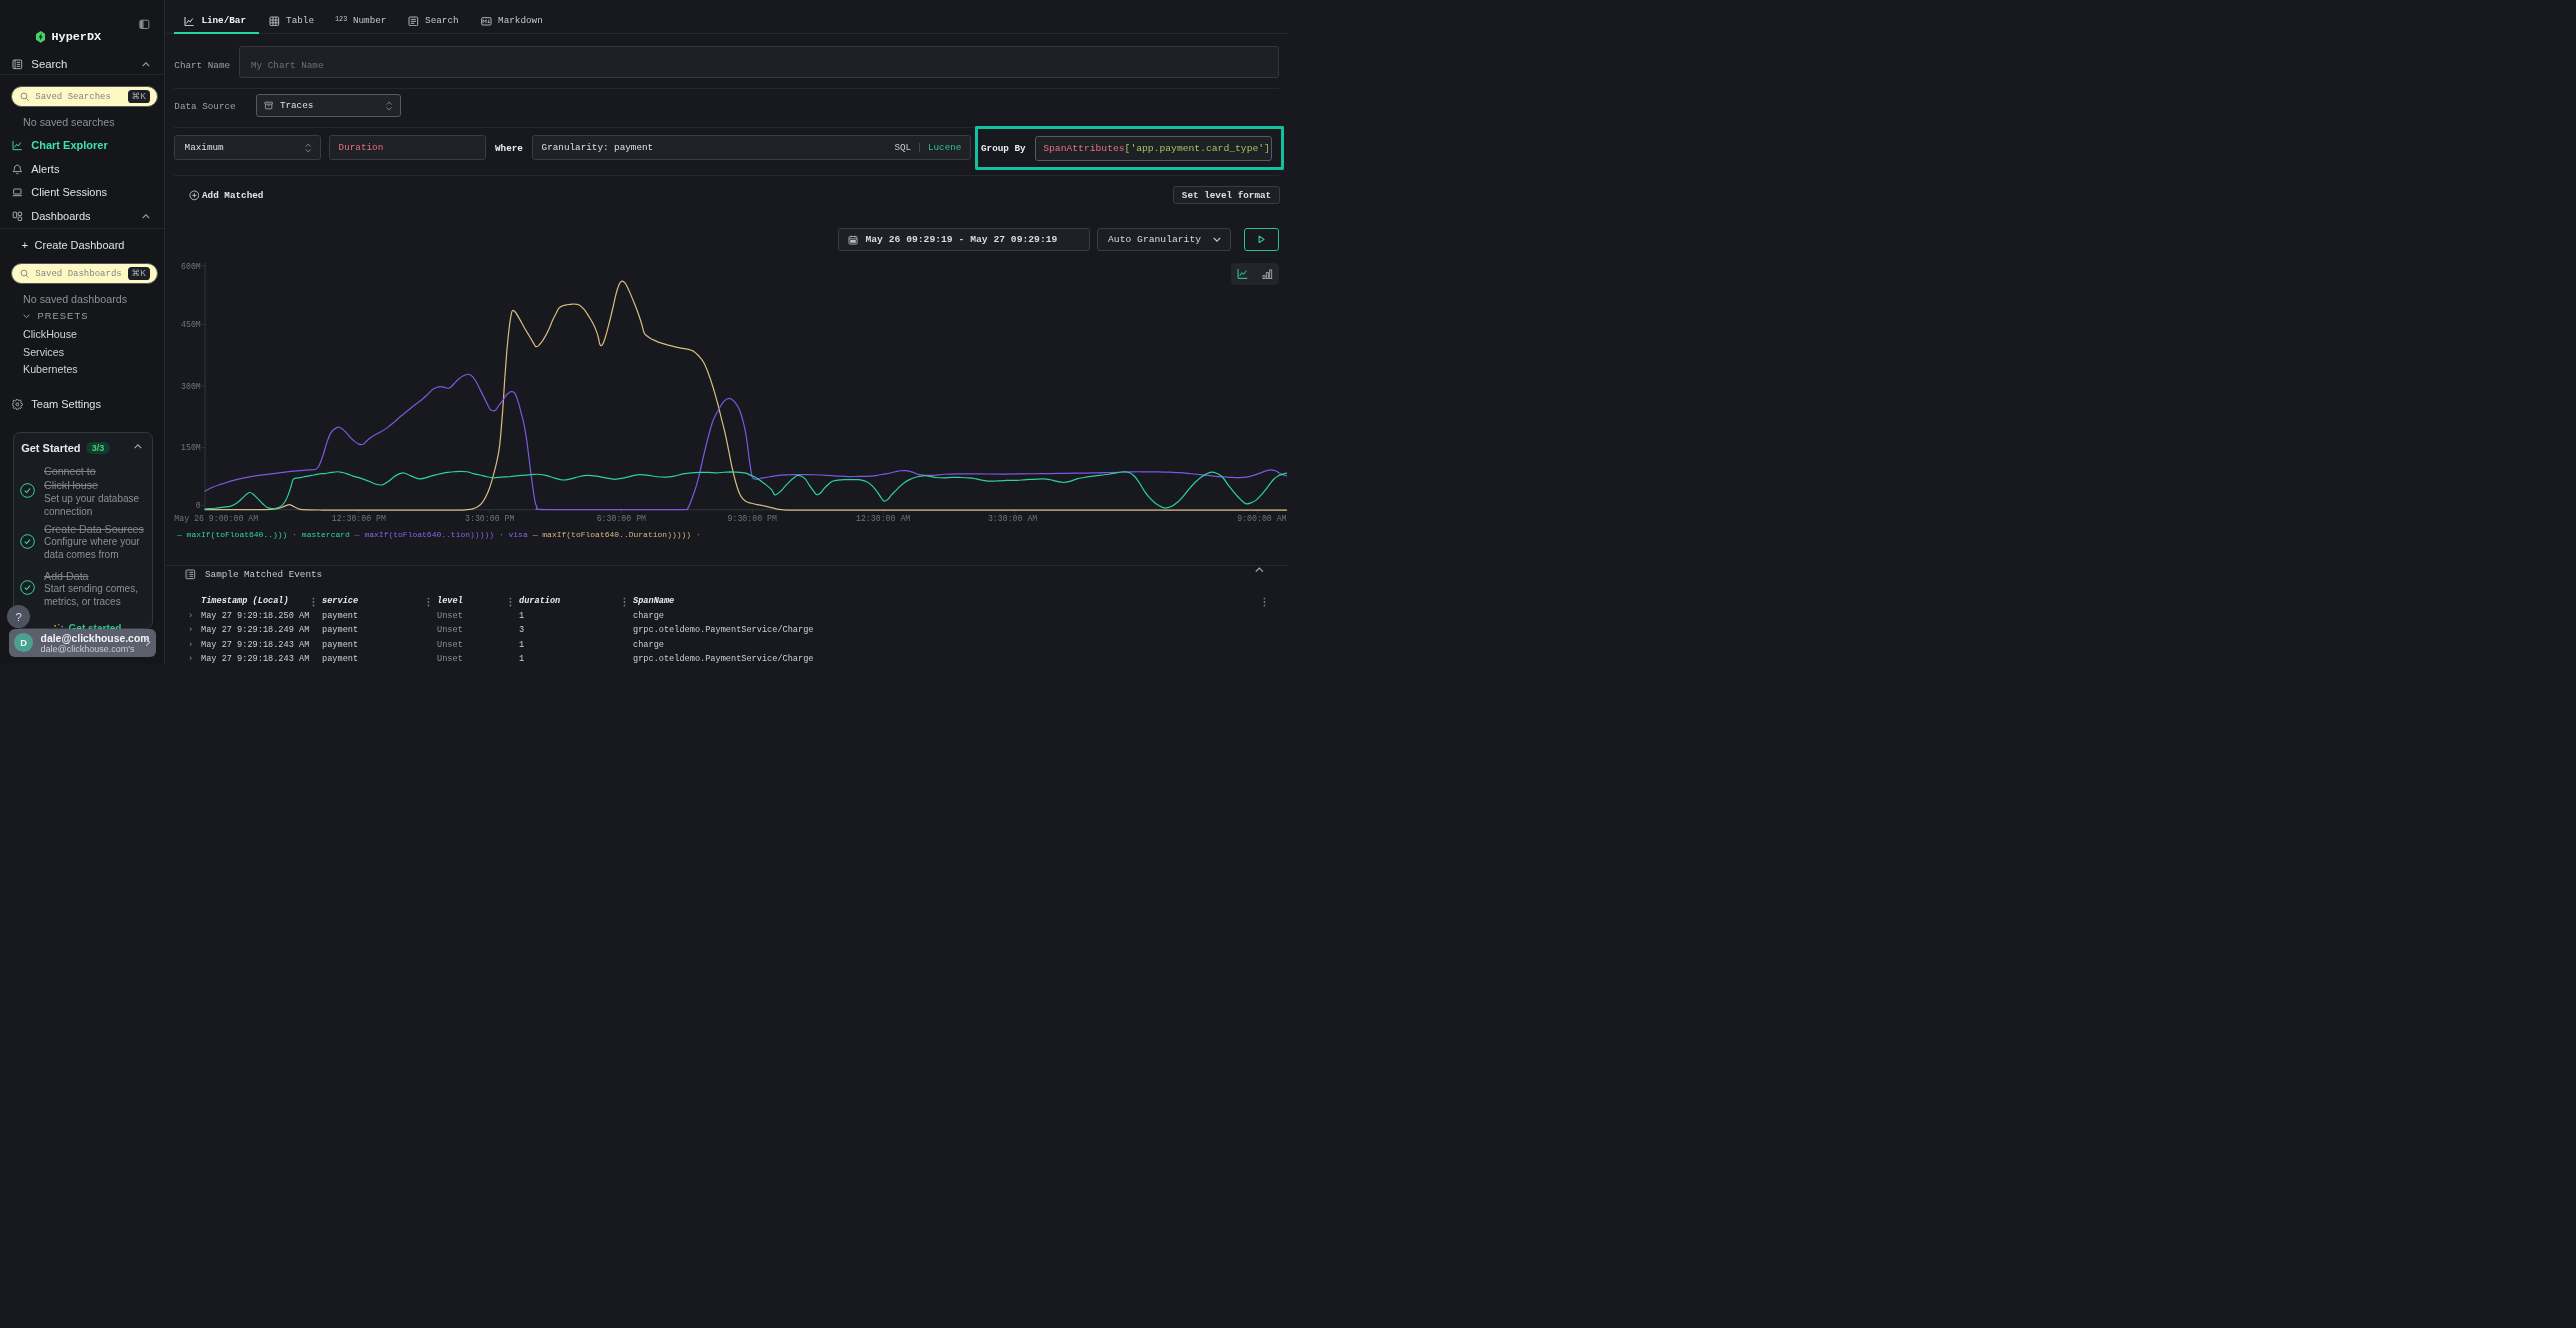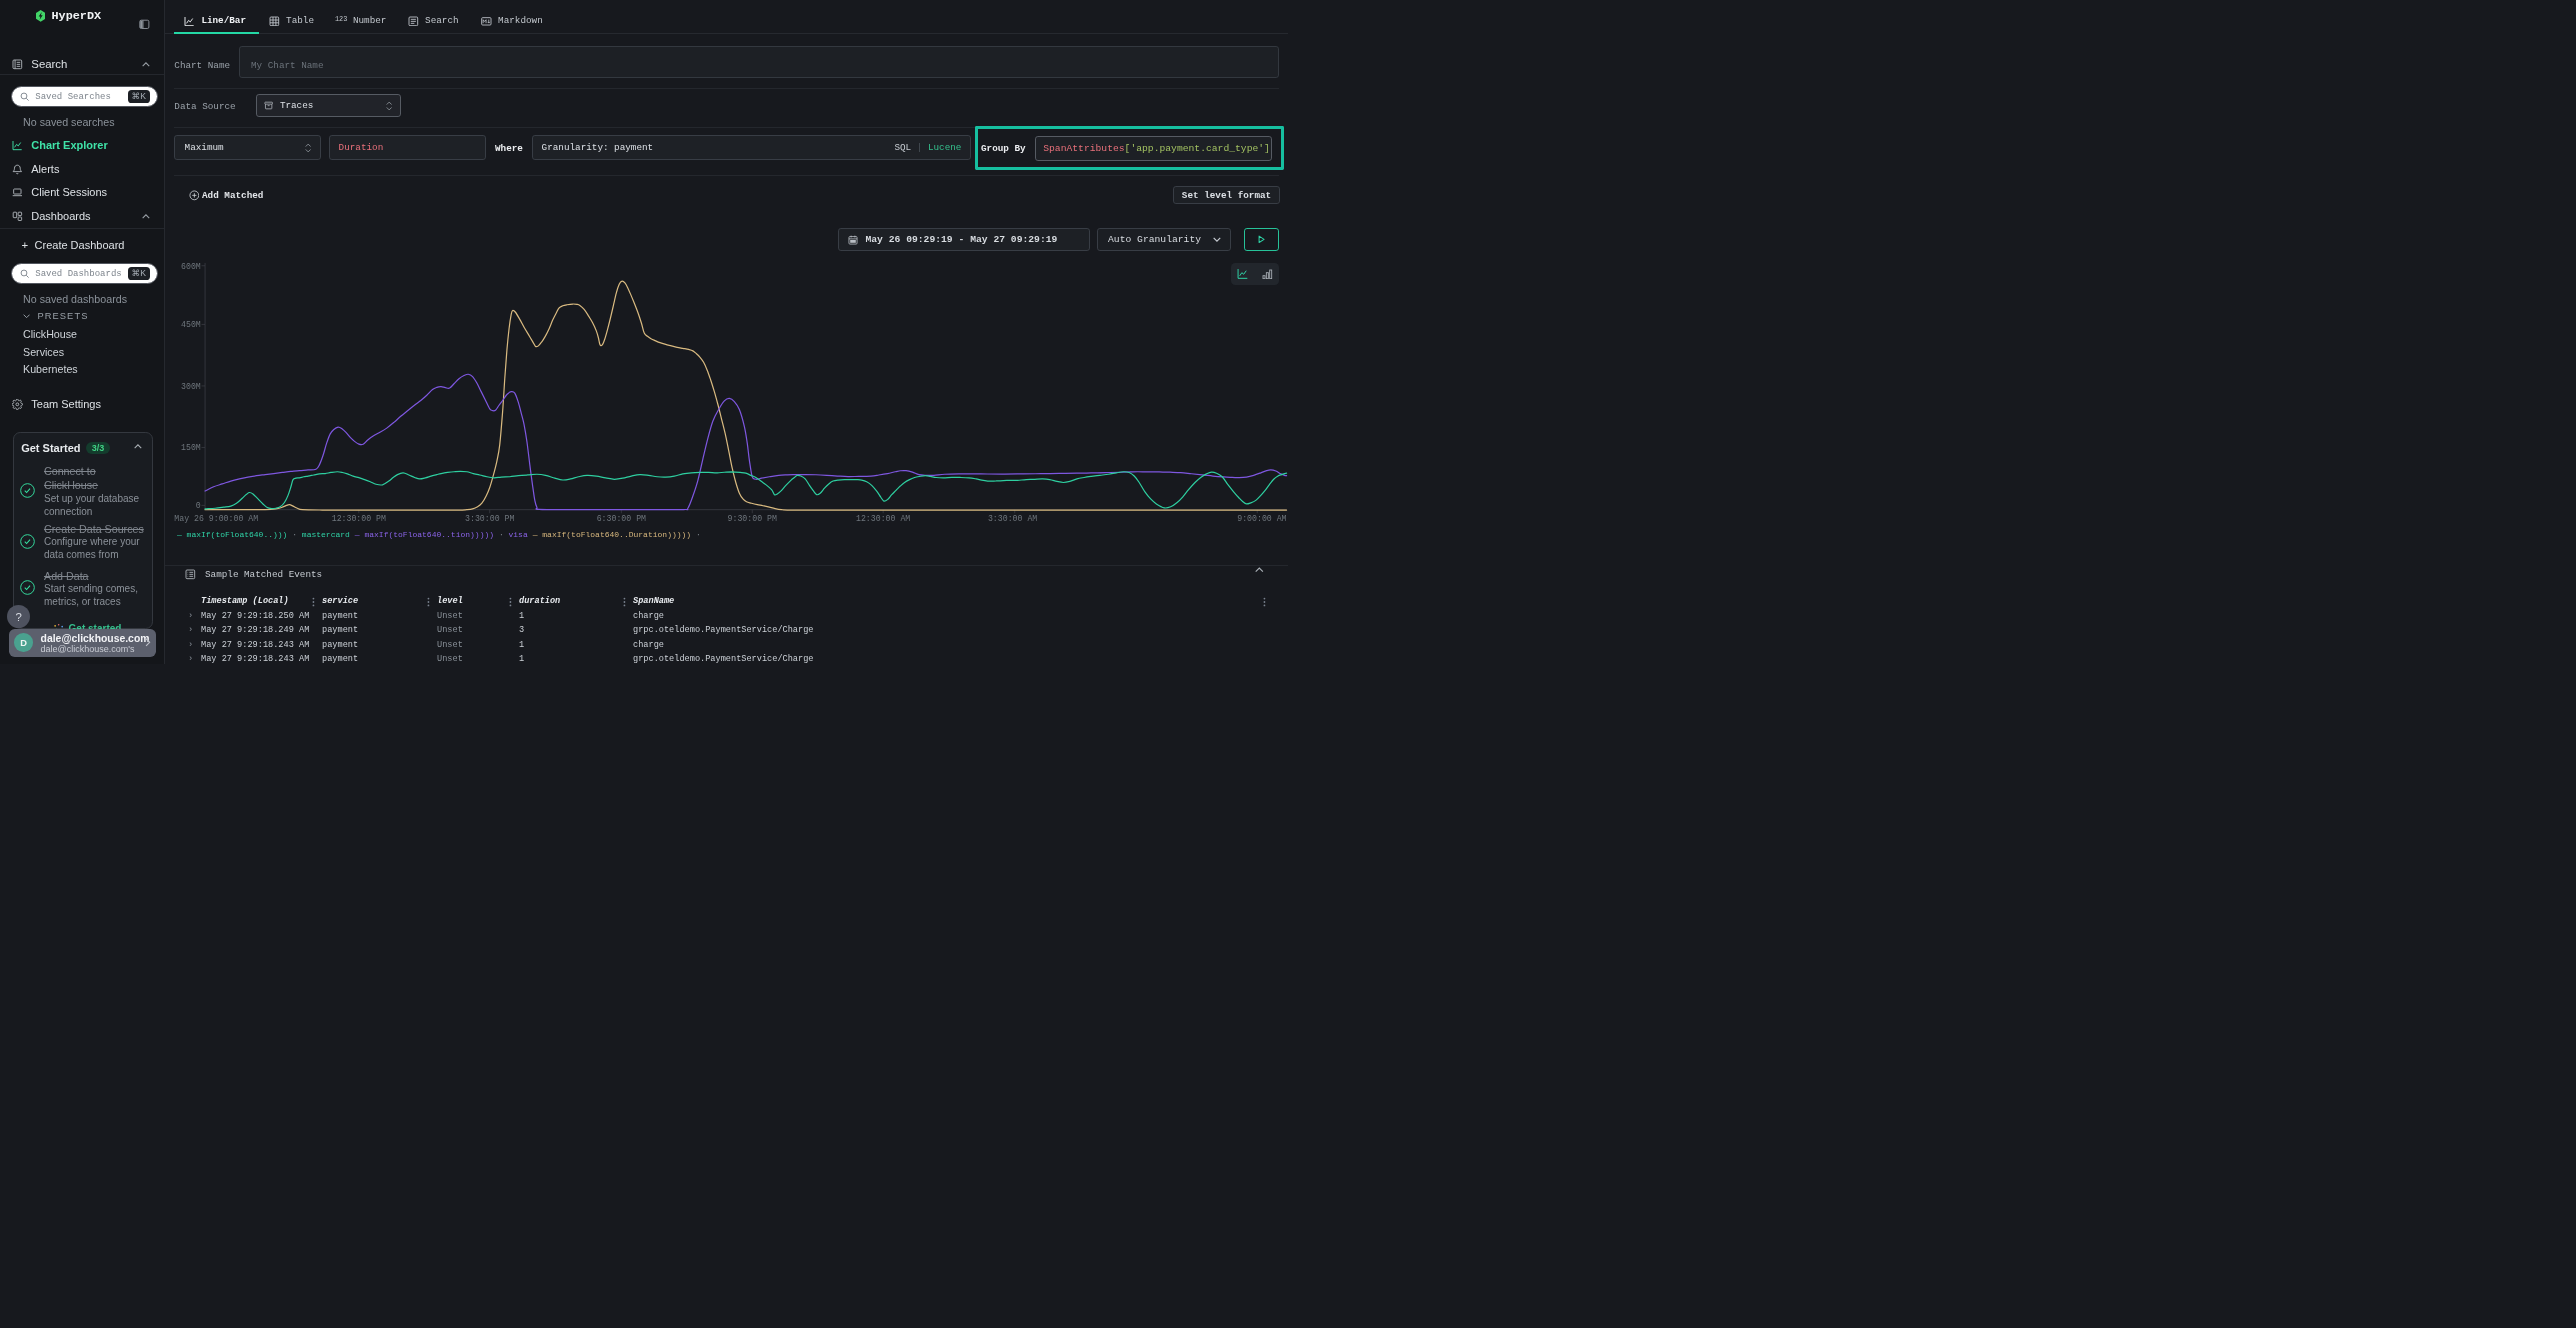--- a/index.html
+++ b/index.html
@@ -2,29 +2,29 @@
 <html style="font-size:11.4px"><head>
 <meta charset="utf-8">
 <style>
 * { margin:0; padding:0; box-sizing:border-box; }
 html,body { width:1288px; height:664px; overflow:hidden; }
 body { background:#17191e; font-family:"Liberation Mono", monospace; color:#e7eaee; position:relative; }
 .sans { font-family:"Liberation Sans", sans-serif; }
 svg { display:block; }
 
 #sidebar { position:absolute; left:0; top:0; width:165px; height:664px; background:#14161a; border-right:0.7px solid #26292f; font-family:"Liberation Sans", sans-serif; }
-#logo { position:absolute; left:11.8px; top:9px; display:flex; align-items:center;padding-left:24px; }
+#logo { position:absolute; left:11.8px; top:30px; display:flex; align-items:center;padding-left:24px; }
 #logo .name { font-weight:bold; font-size:11.8px; color:#f2f4f6; margin-left:6.4px; font-family:"Liberation Mono",monospace; }
 #collapse { position:absolute; left:139px; top:18.6px; color:#8d939a; }
 .navrow { position:absolute; left:0; width:165px; height:18.6px; display:flex; align-items:center; }
 .navrow .ic { width:10.7px; height:10.7px; margin-left:12px; color:#b9bec4; }
 .navrow .t { margin-left:8.6px; font-size:11px; color:#dde1e5; }
 .navrow .chev { position:absolute; right:15px; color:#9aa0a7; }
 .divider { position:absolute; left:0; width:164px; height:0.7px; background:#24272d; }
-.pill { position:absolute; left:11.4px; width:147px; height:21px; background:#ffffff; border:0.7px solid #53575f; border-radius:10.7px; display:flex; align-items:center; color:#7e858d; }
+.pill { position:absolute; left:11.4px; width:147px; height:21px; background:#fef9c3; border:0.7px solid #53575f; border-radius:10.7px; display:flex; align-items:center; color:#7e858d; }
 .pill .mag { margin-left:7.9px; }
 .pill .ph { margin-left:5.7px; font-size:9px; font-family:"Liberation Mono",monospace; letter-spacing:0px; }
 .pill .kbd { position:absolute; right:7.9px; background:#1c1f24; border-radius:3.6px; font-size:8.6px; padding:1.1px 3.6px 1.8px; color:#a9b0b8; font-family:"Liberation Sans",sans-serif; }
 .smallnote { position:absolute; left:23px; font-size:10.7px; color:#8b929a;text-align:center; }
 .greenlink { color:#3fe3a8 !important; font-weight:bold; }
 #gscard { position:absolute; left:13px; top:432px; width:140px; height:197px; border:0.7px solid #34383f; border-radius:7.2px; background:#191c21; }
 #gscard .hdr { position:absolute; left:7.2px; top:8.6px; font-size:11px; font-weight:bold; color:#e8ebee; }
 #gscard .badge { position:absolute; left:72px; top:9.3px; background:#143c2d; color:#40d184; font-size:9px; font-weight:bold; border-radius:7.2px; padding:1.1px 5.7px; }
 #gscard .chev { position:absolute; right:10px; top:11.4px; color:#aab0b6; }
 .gscheck { position:absolute; left:6.4px; width:15px; height:15px; }

